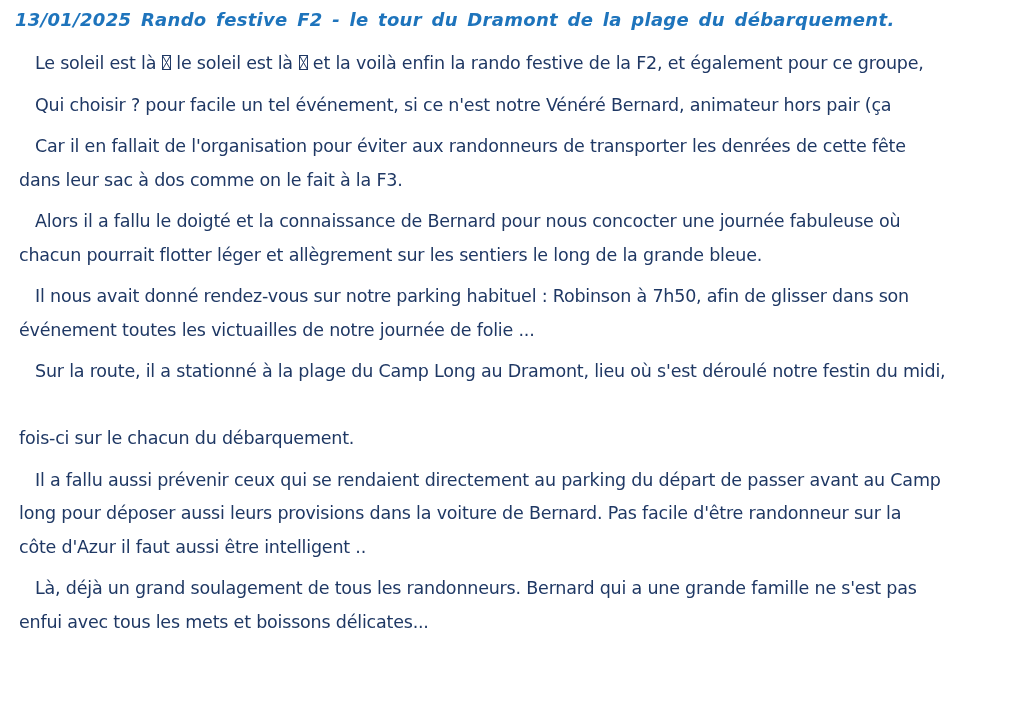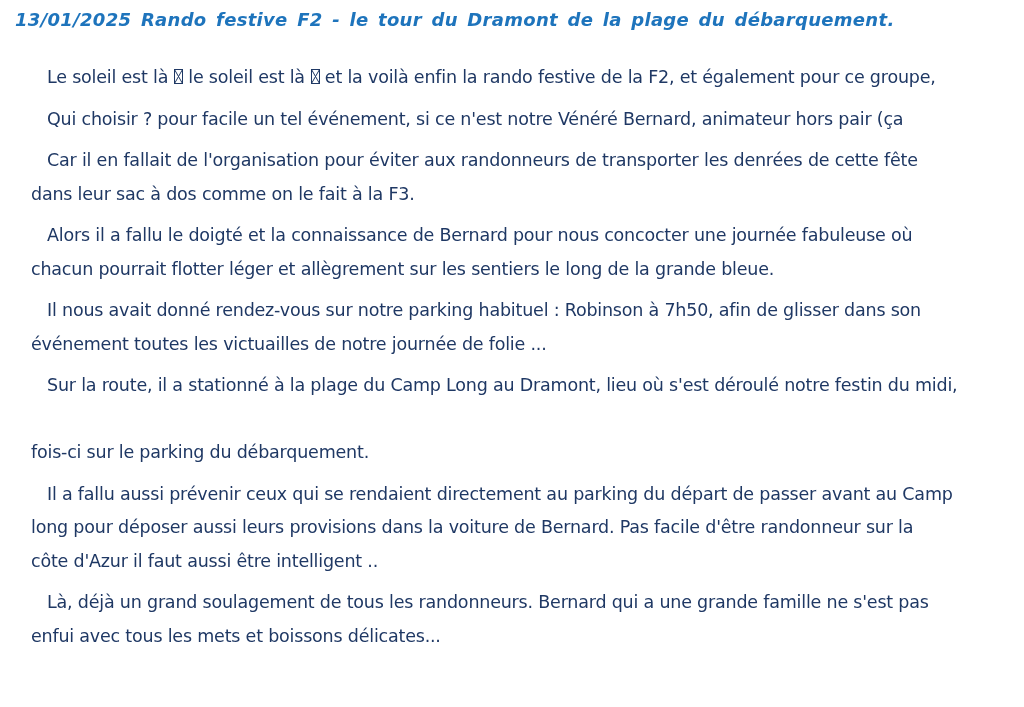--- a/index.html
+++ b/index.html
@@ -15,32 +15,32 @@
   }
   .page {
     box-sizing: border-box;
     width: 1024px;
     height: 707px;
     padding: 6px 10px 0 15px;
     overflow: hidden;
     background: #ffffff;
   }
   .doc-title {
-    margin: 0 0 27px 0;
+    margin: 0 0 13px 0;
     font-size: 18px;
     font-weight: bold;
     font-style: italic;
     color: #1e74bc;
     letter-spacing: 0.3px;
     word-spacing: 3px;
     white-space: nowrap;
     line-height: 28px;
   }
   p.para {
-    margin: 0 0 8px 16px;
+    margin: 0 0 8px 4px;
     font-size: 17.5px;
     line-height: 33.5px;
     color: #1f3864;
     letter-spacing: -0.2px;
     white-space: nowrap;
   }
   .ln { white-space: nowrap; }
   .fl { padding-left: 16px; }
   .tofu {
     display: inline-block;
@@ -84,21 +84,21 @@
   </p>
 
   <p class="para">
     <span class="ln fl">Il nous avait donné rendez-vous sur notre parking habituel : Robinson à 7h50, afin de glisser dans son</span><br>
     <span class="ln">événement toutes les victuailles de notre journée de folie ...</span>
   </p>
 
   <p class="para">
     <span class="ln fl">Sur la route, il a stationné à la plage du Camp Long au Dramont, lieu où s'est déroulé notre festin du midi,</span><br>
     <br>
-    <span class="ln">fois-ci sur le parking du débarquement.</span>
+    <span class="ln">fois-ci sur le chacun du débarquement.</span>
   </p>
 
   <p class="para">
     <span class="ln fl">Il a fallu aussi prévenir ceux qui se rendaient directement au parking du départ de passer avant au Camp</span><br>
     <span class="ln">long pour déposer aussi leurs provisions dans la voiture de Bernard. Pas facile d'être randonneur sur la</span><br>
     <span class="ln">côte d'Azur il faut aussi être intelligent ..</span>
   </p>
 
   <p class="para">
     <span class="ln fl">Là, déjà un grand soulagement de tous les randonneurs. Bernard qui a une grande famille ne s'est pas</span><br>

